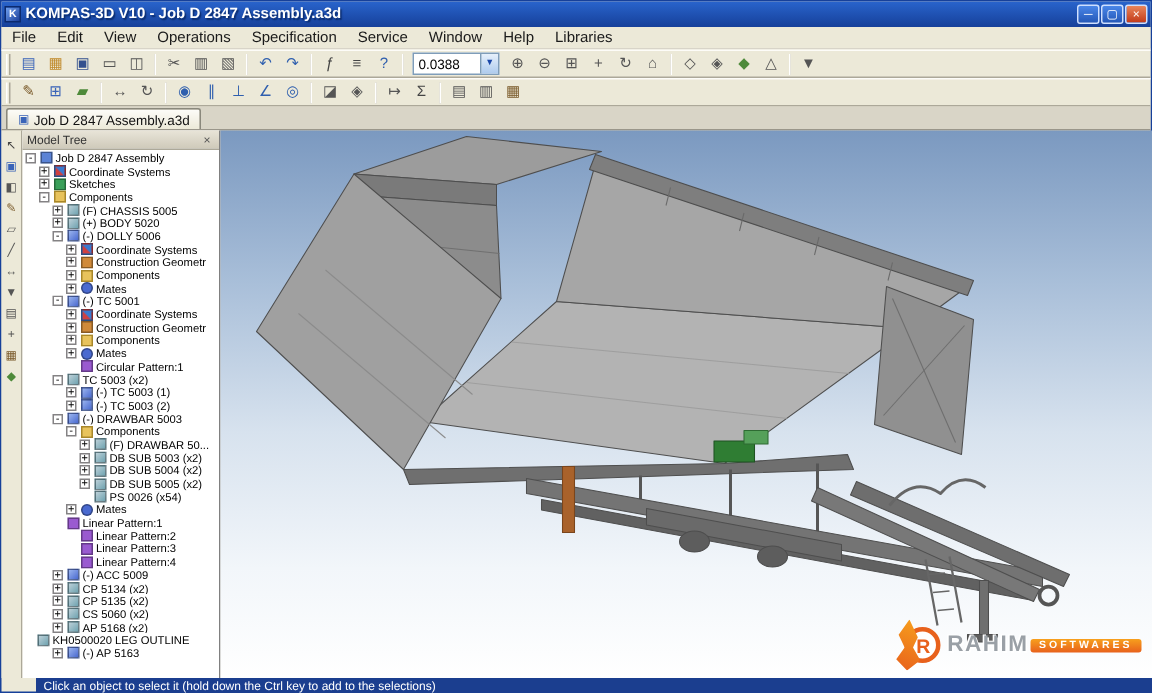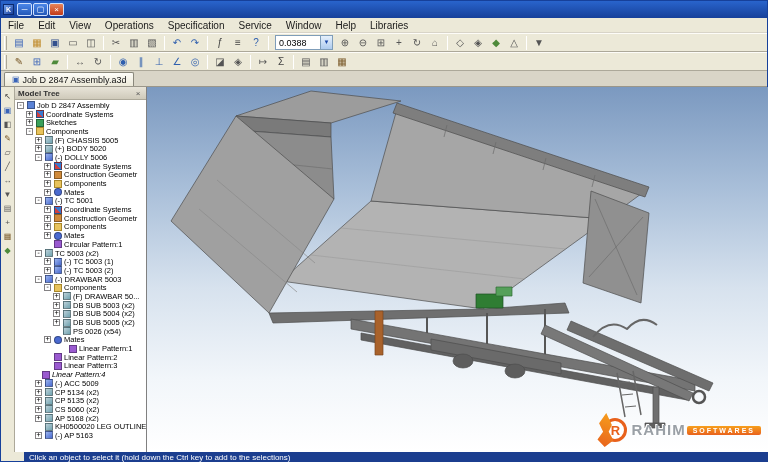--- a/index.html
+++ b/index.html
@@ -60,21 +60,21 @@
     background:var(--chrome_bg); border-right:1px solid #aca899;
     display:flex; flex-direction:column; align-items:center; padding-top:3px; }
   .left-strip .tb-btn { width:13px; height:14px; }
   .left-strip .tb-glyph { font-size:8px; }
 
   
   .tree-panel { position:absolute; left:14px; top:0; width:132px; height:100%;
     background:#fff; border-right:1px solid #808080; display:flex; flex-direction:column; }
   .tree-caption { height:13px; flex:0 0 13px; background:linear-gradient(180deg,#e8e4d8,#cfcaba);
     border-bottom:1px solid #aca899; display:flex; align-items:center; padding:0 3px; }
-  .tree-caption-text { font-size:8px; font-weight:bold; color:#333; flex:1; }
+  .tree-caption-text { font-size:8px; font-weight:normal; color:#333; flex:1; }
   .tree-caption-btn { font-size:8px; color:#555; width:10px; text-align:center; cursor:default; }
   .tree-body { flex:1; overflow:hidden; padding-top:1px; }
   .tree-row { display:flex; align-items:center; height:8.7px; white-space:nowrap;
     overflow:hidden; cursor:default; }
   .toggle { width:7px; height:7px; flex:0 0 7px; border:1px solid #848284; background:#fff;
     font-family:"DejaVu Sans Mono", monospace; font-size:7px; line-height:5px; text-align:center;
     color:#000; margin-right:2px; }
   .toggle.empty { border-color:transparent; background:transparent; }
   .ticon { width:8px; height:8px; flex:0 0 8px; margin:0 2px 0 1px;
     border:1px solid rgba(0,0,0,.35); }
@@ -117,20 +117,21 @@
     background:var(--statusbar_bg); color:#fff; font-size:8px; line-height:11px;
     padding-left:5px; white-space:nowrap; overflow:hidden;margin-left:23px; }
 </style>
 </head>
 <body>
 
 <div class="window">
 
   <div class="titlebar">
     <div class="app-icon">K</div>
+    <div class="title-text">KOMPAS-3D V10 - Job D 2847 Assembly.a3d</div>
     <div class="win-btns">
       <div class="win-btn">─</div>
       <div class="win-btn">▢</div>
       <div class="win-btn close">×</div>
     </div>
   </div>
 
   <div class="menubar" id="menu-items">
       <span class="menu-item">File</span>
       <span class="menu-item">Edit</span>
@@ -479,36 +480,36 @@
           <div class="tree-row" style="padding-left: 38px;">
             <span class="toggle empty"></span>
             <span class="ticon i-part"></span>
             <span class="tlabel">PS 0026 (x54)</span>
           </div>
           <div class="tree-row" style="padding-left: 29px;">
             <span class="toggle">+</span>
             <span class="ticon i-mates"></span>
             <span class="tlabel">Mates</span>
           </div>
-          <div class="tree-row" style="padding-left: 44px;">
+          <div class="tree-row" style="padding-left: 20px;">
             <span class="toggle empty"></span>
             <span class="ticon i-pattern"></span>
             <span class="tlabel">Linear Pattern:1</span>
           </div>
           <div class="tree-row" style="padding-left: 29px;">
             <span class="toggle empty"></span>
             <span class="ticon i-pattern"></span>
             <span class="tlabel">Linear Pattern:2</span>
           </div>
           <div class="tree-row" style="padding-left: 29px;">
             <span class="toggle empty"></span>
             <span class="ticon i-pattern"></span>
             <span class="tlabel">Linear Pattern:3</span>
           </div>
-          <div class="tree-row" style="padding-left: 17px; font-style: italic;">
+          <div class="tree-row" style="padding-left: 29px;">
             <span class="toggle empty"></span>
             <span class="ticon i-pattern"></span>
             <span class="tlabel">Linear Pattern:4</span>
           </div>
           <div class="tree-row" style="padding-left: 20px;">
             <span class="toggle">+</span>
             <span class="ticon i-subasm"></span>
             <span class="tlabel">(-) ACC 5009</span>
           </div>
           <div class="tree-row" style="padding-left: 20px;">
@@ -524,21 +525,21 @@
           <div class="tree-row" style="padding-left: 20px;">
             <span class="toggle">+</span>
             <span class="ticon i-part"></span>
             <span class="tlabel">CS 5060 (x2)</span>
           </div>
           <div class="tree-row" style="padding-left: 20px;">
             <span class="toggle">+</span>
             <span class="ticon i-part"></span>
             <span class="tlabel">AP 5168 (x2)</span>
           </div>
-          <div class="tree-row" style="padding-left: 20px;">
+          <div class="tree-row" style="">
             <span class="toggle empty"></span>
             <span class="ticon i-part"></span>
             <span class="tlabel">KH0500020 LEG OUTLINE</span>
           </div>
           <div class="tree-row" style="padding-left: 20px;">
             <span class="toggle">+</span>
             <span class="ticon i-subasm"></span>
             <span class="tlabel">(-) AP 5163</span>
           </div>
         </div>

